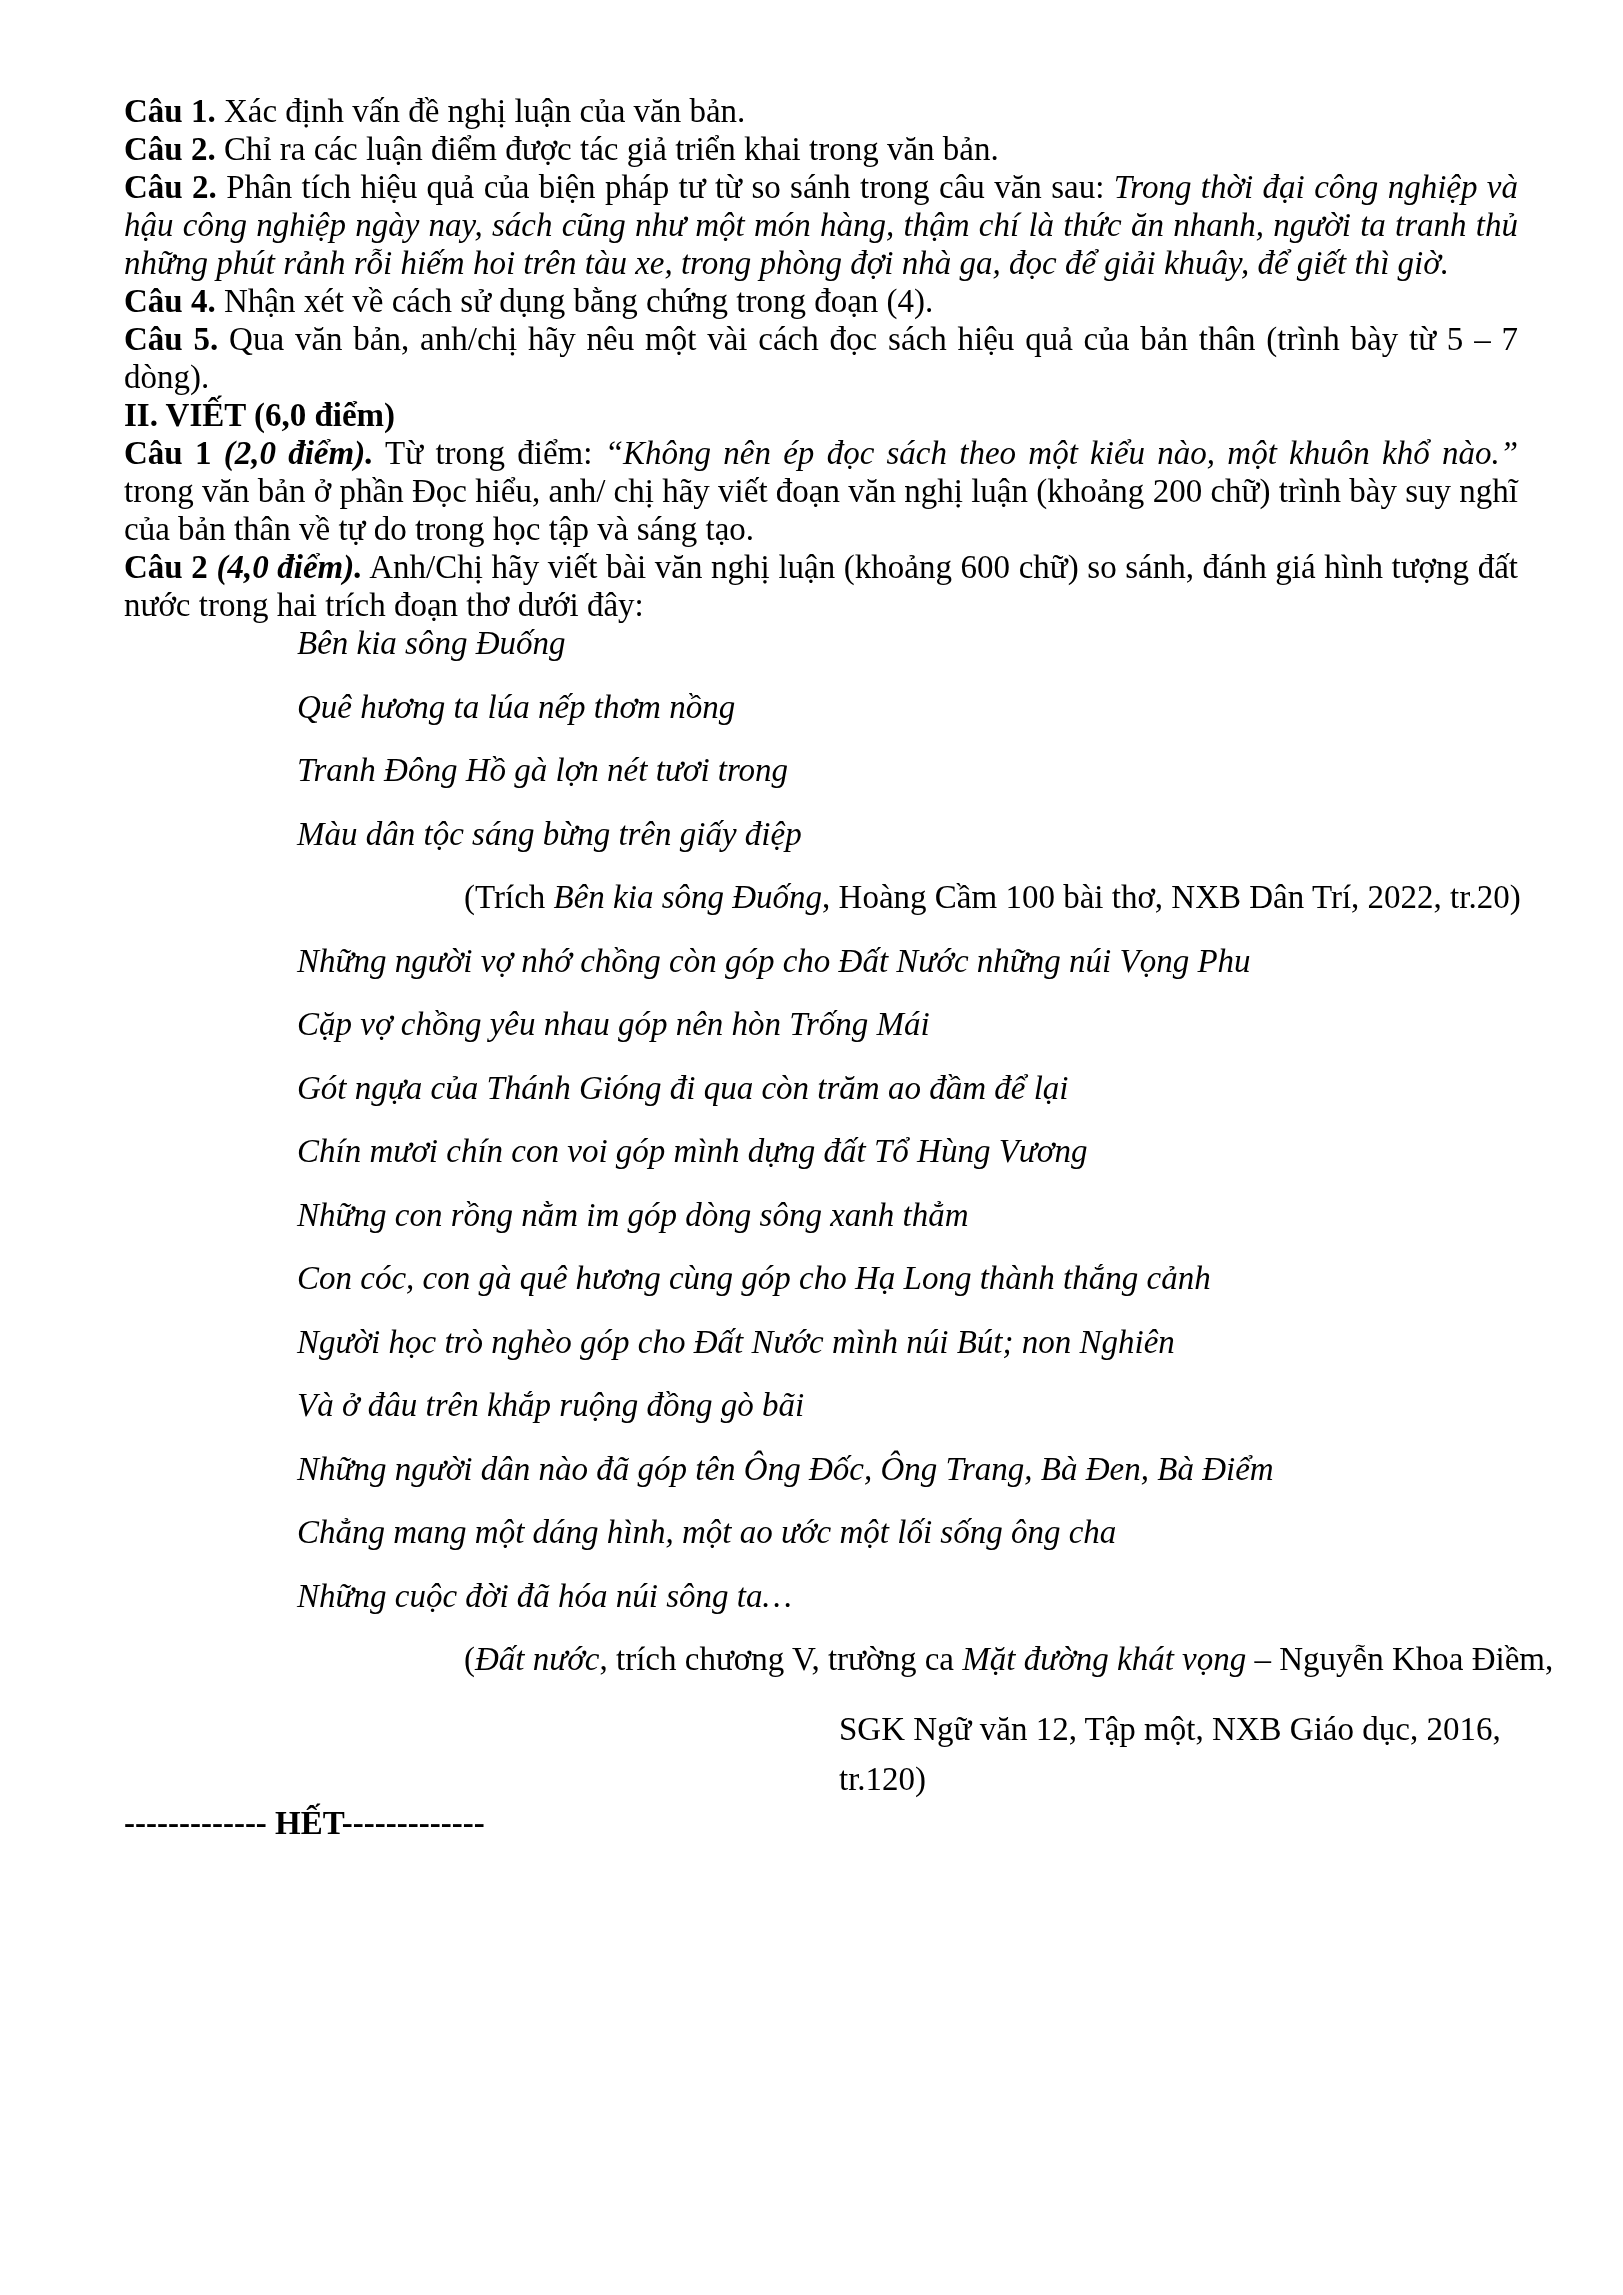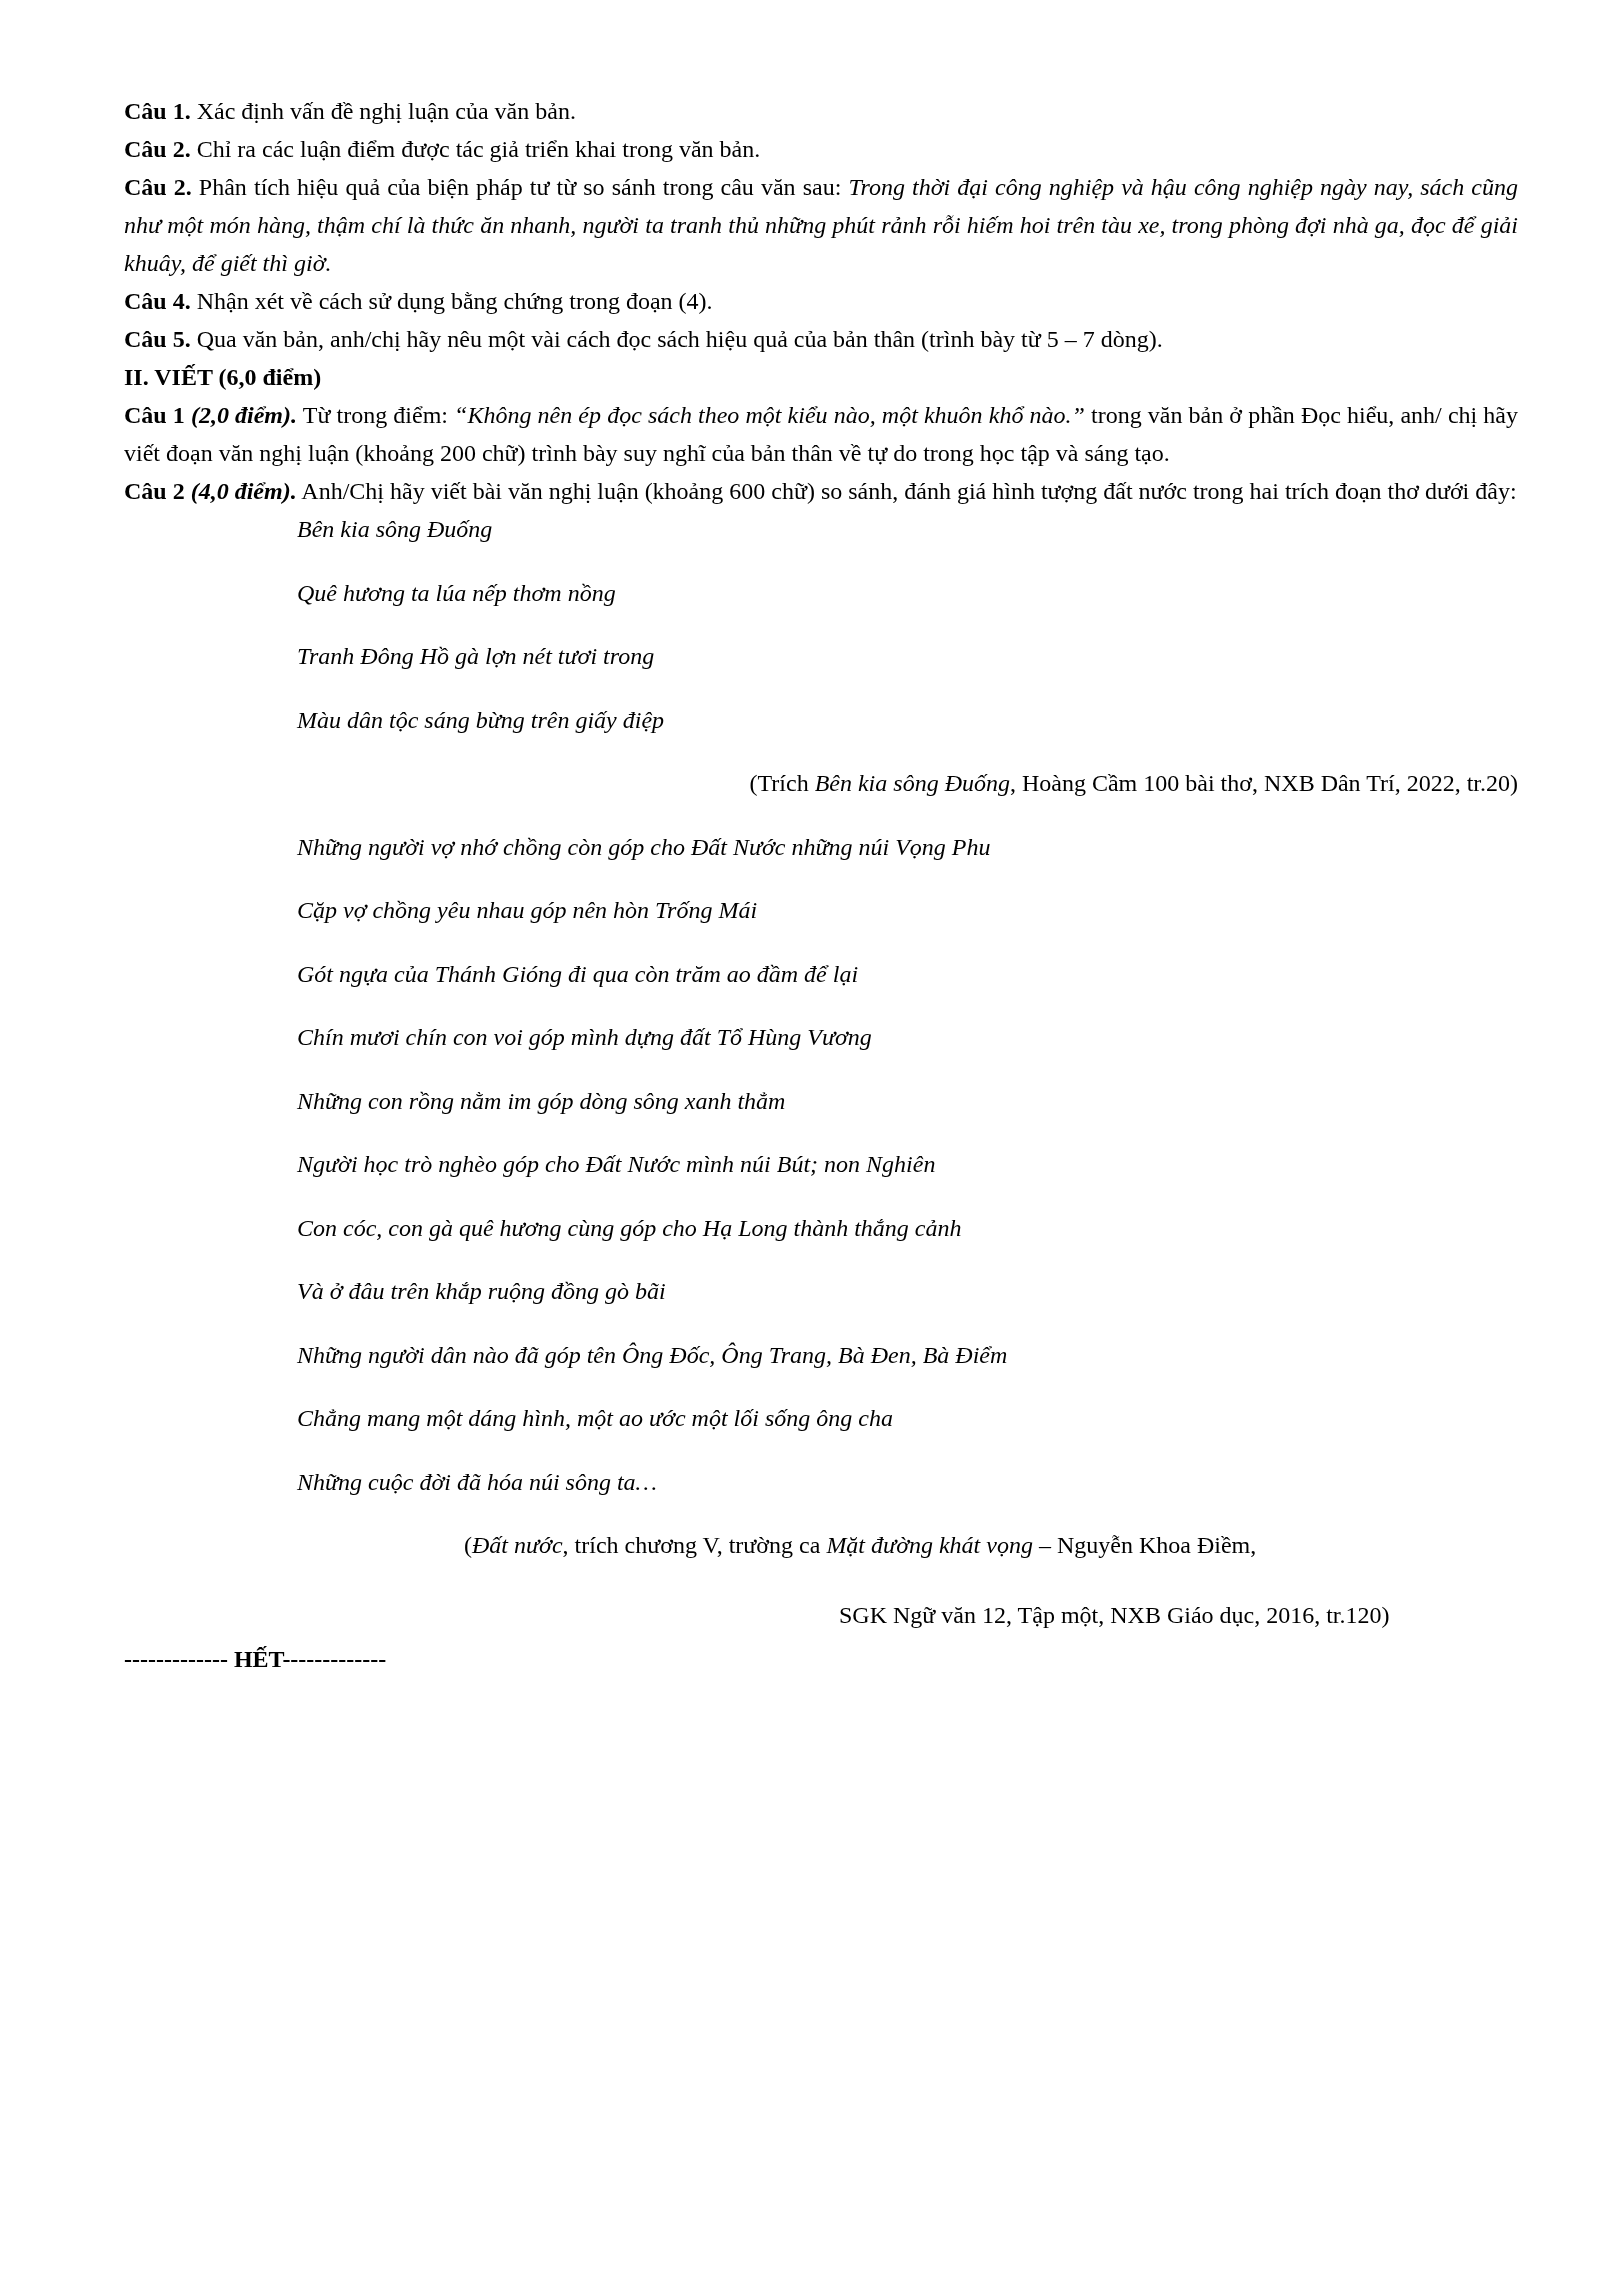--- a/index.html
+++ b/index.html
@@ -10,21 +10,21 @@
     width: 1623px;
     height: 2295px;
     background: #ffffff;
     overflow: hidden;
     font-family: "Liberation Serif", "DejaVu Serif", serif;
     color: #000000;
   }
 
   .content {
     padding: 92px 105px 0 124px;   
-    font-size: 24px;
+    font-size: 33px;
     line-height: 38px;
   }
 
   p.para {
     margin: 0;
     text-align: justify;
   }
   .mb14 { margin-bottom: 9.2px; }
   .mb20 { margin-bottom: 13px; }
   .mb30 { margin-bottom: 19.6px; }
@@ -102,22 +102,22 @@
     </div>
 
     <div class="cite-1"><span>(Trích </span><span class="it">Bên kia sông Đuống</span><span>, Hoàng Cầm 100 bài thơ, NXB Dân Trí, 2022, tr.20)</span></div>
 
     <div>
       <div class="poem-line">Những người vợ nhớ chồng còn góp cho Đất Nước những núi Vọng Phu</div>
       <div class="poem-line">Cặp vợ chồng yêu nhau góp nên hòn Trống Mái</div>
       <div class="poem-line">Gót ngựa của Thánh Gióng đi qua còn trăm ao đầm để lại</div>
       <div class="poem-line">Chín mươi chín con voi góp mình dựng đất Tổ Hùng Vương</div>
       <div class="poem-line">Những con rồng nằm im góp dòng sông xanh thẳm</div>
+      <div class="poem-line">Con cóc, con gà quê hương cùng góp cho Hạ Long thành thắng cảnh</div>
       <div class="poem-line">Người học trò nghèo góp cho Đất Nước mình núi Bút; non Nghiên</div>
-      <div class="poem-line">Con cóc, con gà quê hương cùng góp cho Hạ Long thành thắng cảnh</div>
       <div class="poem-line">Và ở đâu trên khắp ruộng đồng gò bãi</div>
       <div class="poem-line">Những người dân nào đã góp tên Ông Đốc, Ông Trang, Bà Đen, Bà Điểm</div>
       <div class="poem-line">Chẳng mang một dáng hình, một ao ước một lối sống ông cha</div>
       <div class="poem-line">Những cuộc đời đã hóa núi sông ta…</div>
     </div>
 
     <div class="cite-2"><span>(</span><span class="it">Đất nước</span><span>, trích chương V, trường ca </span><span class="it">Mặt đường khát vọng</span><span> – Nguyễn Khoa Điềm,</span></div>
 
     <div class="cite-2-source">SGK Ngữ văn 12, Tập một, NXB Giáo dục, 2016, tr.120)</div>
 

